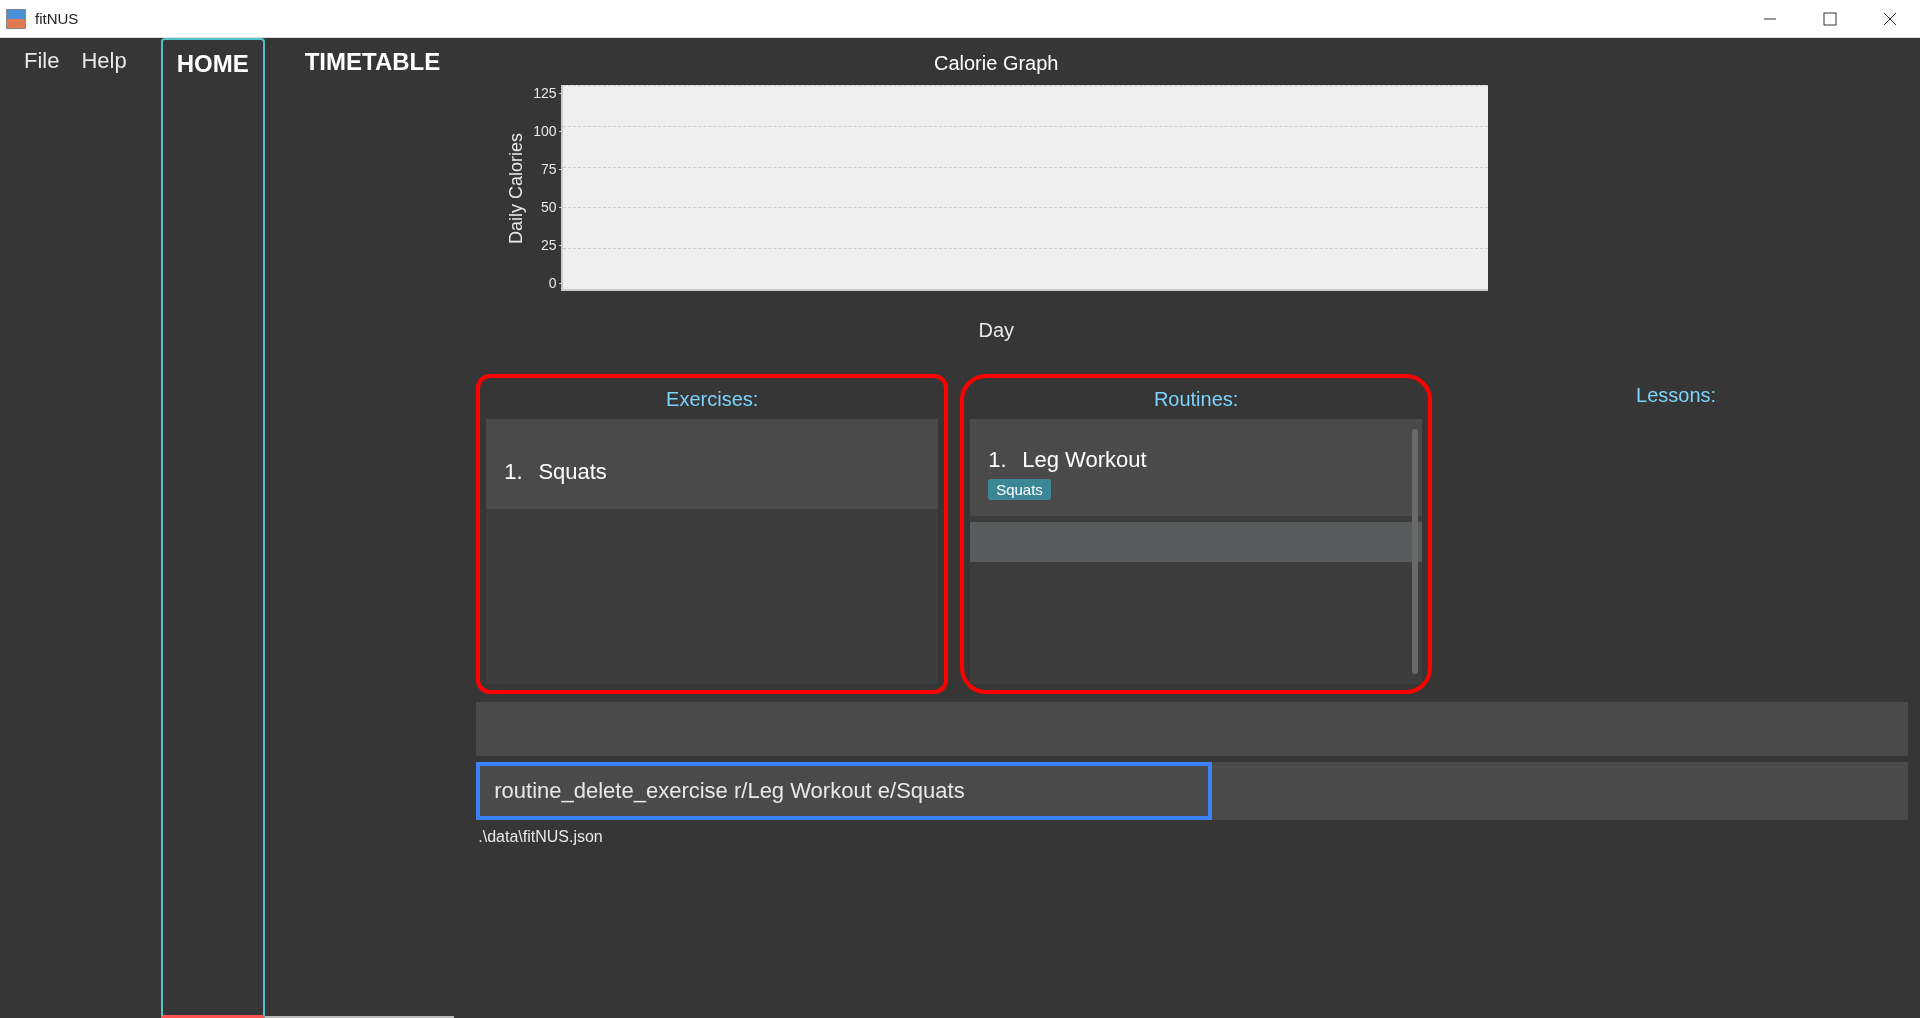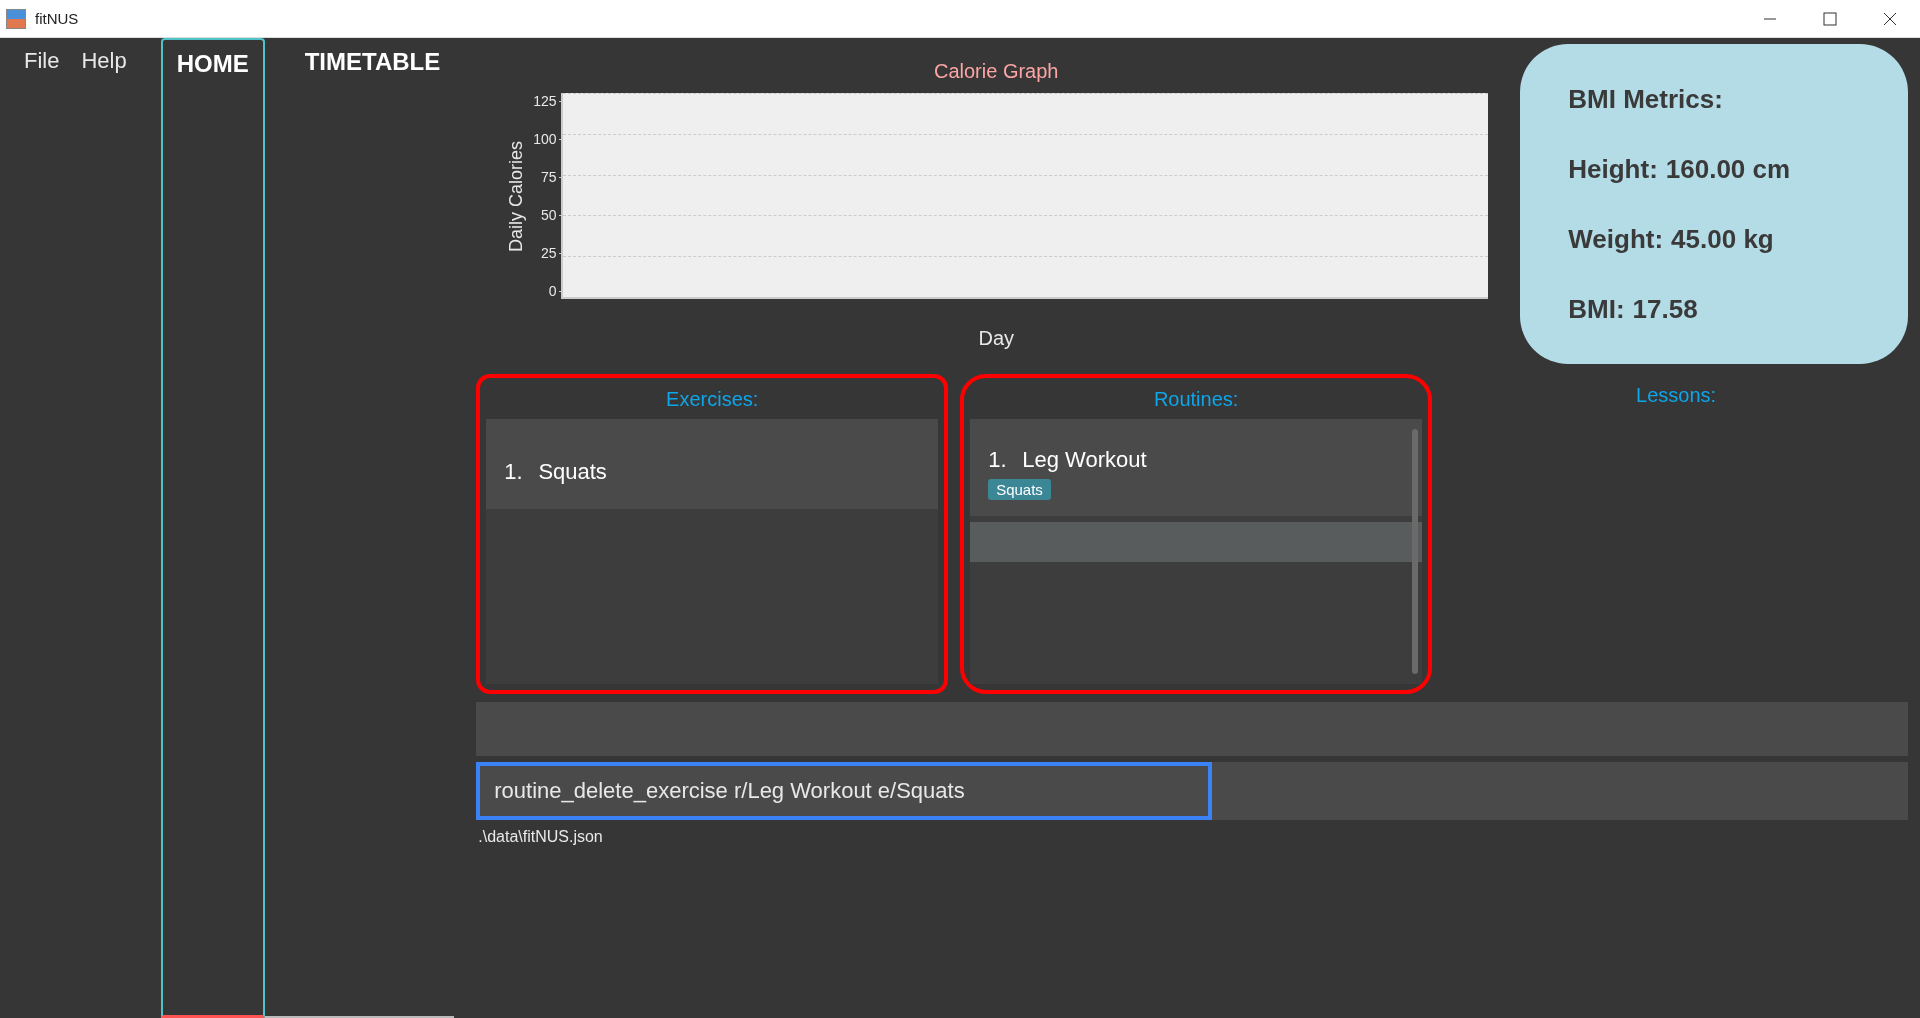--- a/index.html
+++ b/index.html
@@ -87,21 +87,21 @@
     margin-top: 6px;
   }
 
   .chart-panel {
     width: 1012px;
     display: flex;
     flex-direction: column;
     align-items: center;
     padding: 0 0 0 28px;
   }
-  .chart-title { font-size: 20px; color: #fca5a5; margin: 16px 0 10px 0; text-align:center; width:100%; }
+  .chart-title { font-size: 20px; color: #ffffff; margin: 8px 0 10px 0; text-align:center; width:100%; }
   .chart-body {
     display: flex;
     align-items: stretch;
     width: 100%;
   }
   .y-label {
     writing-mode: vertical-rl;
     transform: rotate(180deg);
     font-size: 18px;
     color: #e8e8e8;
@@ -168,21 +168,21 @@
     flex-direction: column;
     padding: 6px;
   }
   .panel.highlight {
     border: 4px solid #ff0000;
     border-radius: 14px;
   }
   .panel-title {
     text-align: center;
     font-size: 20px;
-    color: #0ea5e9;
+    color: #7dd3fc;
     padding: 4px 0 8px 0;
   }
   .panel-list {
     flex: 1;
     background: #3d3d3d;
     display: flex;
     flex-direction: column;
     gap: 6px;
     overflow: hidden;
   }
@@ -307,35 +307,20 @@
             <div class="grid-line" style="top:0%"></div>
             <div class="grid-line" style="top:20%"></div>
             <div class="grid-line" style="top:40%"></div>
             <div class="grid-line" style="top:60%"></div>
             <div class="grid-line" style="top:80%"></div>
           </div>
         </div>
         <div class="x-label">Day</div>
       </div>
 
-      <div class="bmi-panel">
-        <div>BMI Metrics:</div>
-        <div class="row-line">
-          <span>Height:</span>
-          <span>160.00 cm</span>
-        </div>
-        <div class="row-line">
-          <span>Weight:</span>
-          <span>45.00 kg</span>
-        </div>
-        <div class="row-line">
-          <span>BMI:</span>
-          <span>17.58</span>
-        </div>
-      </div>
 
     </div>
 
     <div class="panels-row">
 
       <div class="panel highlight">
         <div class="panel-title">Exercises:</div>
         <div class="panel-list">
           <div class="list-item">
             <div class="item-title">

